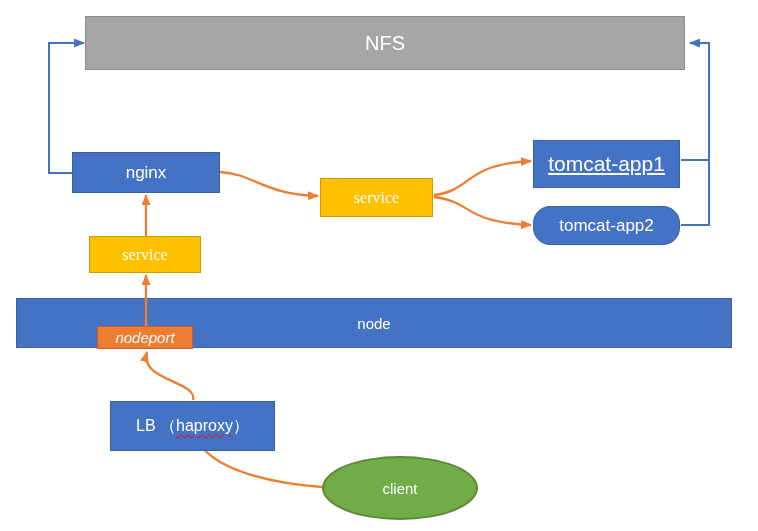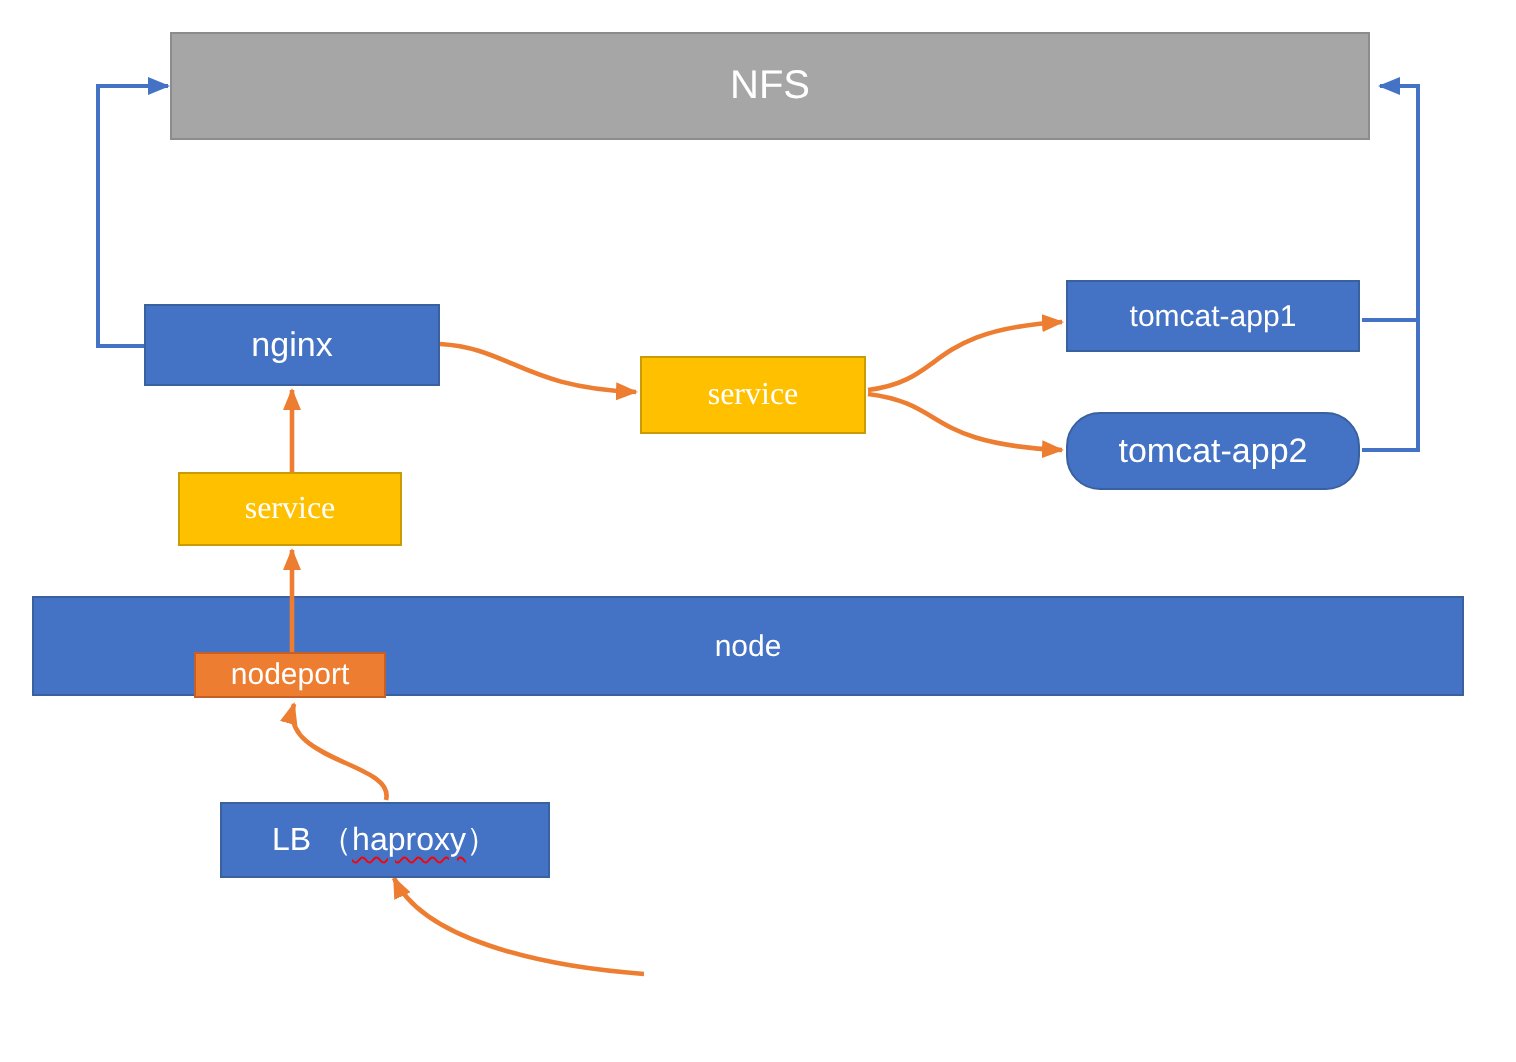--- a/index.html
+++ b/index.html
@@ -16,35 +16,35 @@
     display: flex;
     align-items: center;
     justify-content: center;
     box-sizing: border-box;
     color: var(--label-text, #ffffff);
     z-index: 3;
   }
   .blue-box   { background: var(--blue-fill, #4472C4);  border: 1px solid var(--blue-border, #3A619F); }
   .gray-box   { background: var(--gray-fill, #A6A6A6);  border: 1px solid var(--gray-border, #8C8C8C); }
   .yellow-box { background: var(--yellow-fill, #FFC000); border: 1px solid var(--yellow-border, #C99C00); font-family: Liberation Serif, serif; }
-  .orange-box { background: var(--orange-fill, #ED7D31); border: 1px solid var(--orange-border, #C55F25); }
+  .orange-box { background: var(--orange-fill, #ED7D31); border: 1px solid var(--orange-border, #C55F25); font-style: italic; }
   .green-ellipse {
     background: var(--green-fill, #70AD47);
     border: 2px solid var(--green-border, #5A8A38);
     border-radius: 50%;
   }
   .nfs      { left: 85px;  top: 16px;  width: 600px; height: 54px; font-size: 20px; }
   .nginx    { left: 72px;  top: 152px; width: 148px; height: 41px; font-size: 17px; align-items: center; }
   .svc-left { left: 89px;  top: 236px; width: 112px; height: 37px; font-size: 16px; }
   .svc-mid  { left: 320px; top: 178px; width: 113px; height: 39px; font-size: 16px; }
-  .tomcat1  { left: 533px; top: 140px; width: 147px; height: 36px; font-size: 15px; }
+  .tomcat1  { left: 533px; top: 140px; width: 147px; height: 48px; font-size: 21px; text-decoration: underline; }
   .tomcat2  { left: 533px; top: 206px; width: 147px; height: 39px; font-size: 17px; border-radius: 17px; }
   .nodebar  { left: 16px;  top: 298px; width: 716px; height: 50px; font-size: 15px; z-index: 1; }
   .nodeport { left: 97px;  top: 326px; width: 96px;  height: 23px; font-size: 15px; }
-  .lb       { left: 110px; top: 401px; width: 165px; height: 38px; font-size: 16px; }
+  .lb       { left: 110px; top: 401px; width: 165px; height: 50px; font-size: 16px; }
   .client   { left: 322px; top: 456px; width: 156px; height: 64px; font-size: 15px; }
   .wavy {
     text-decoration: underline wavy var(--spellcheck-red, #FF0000);
     text-decoration-thickness: 1px;
     text-underline-offset: 3px;
   }
   svg.wires {
     position: absolute;
     left: 0; top: 0;
     width: 758px; height: 531px;
@@ -113,14 +113,17 @@
   <div class="shape orange-box nodeport">
     <span>nodeport</span>
   </div>
 
   <div class="shape blue-box lb">
     <span>
       <span>LB （</span><span class="wavy">haproxy</span><span>）</span>
     </span>
   </div>
 
+  <div class="shape green-ellipse client">
+    <span>client</span>
+  </div>
 
 </div>
 
 </body></html>

